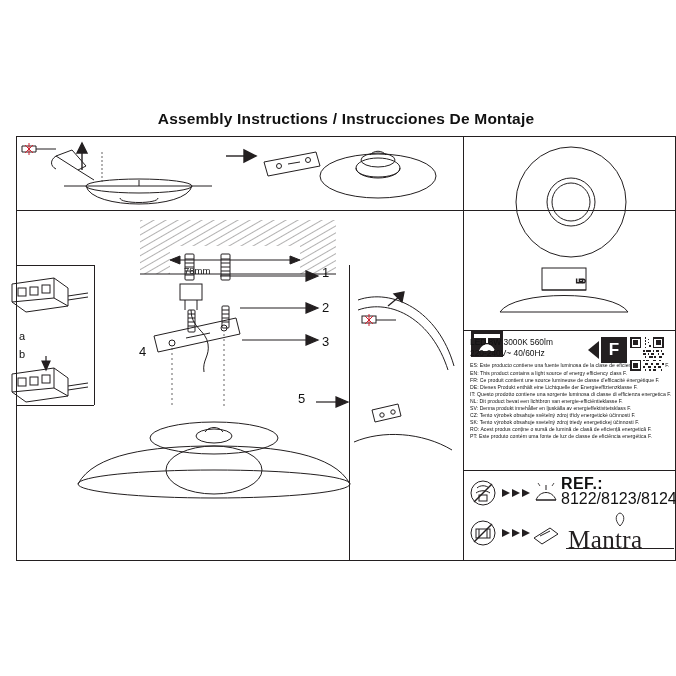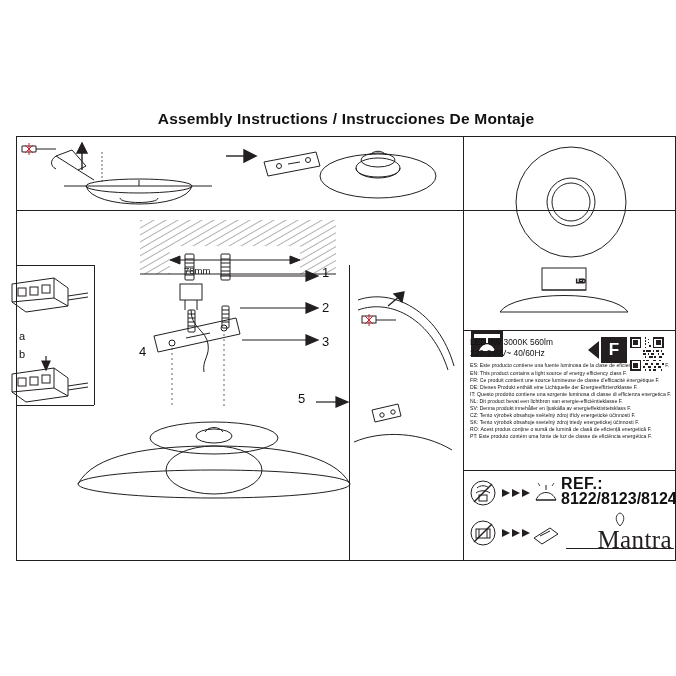--- a/index.html
+++ b/index.html
@@ -87,29 +87,29 @@
   
   #ref-block {
     position: absolute;
     left: 553px;
     top: 476px;
     font-size: 16px;
     line-height: 15px;
     color: #111;
   }
   #ref-block .ref-label { font-weight: bold; letter-spacing: 0.4px; }
-  #ref-block .ref-value { font-weight: bold; }
+  #ref-block .ref-value { font-weight: normal; }
 
   
   #brand {
     position: absolute;
     left: 560px;
     top: 512px;
     width: 104px;
-    text-align: right;
+    text-align: left;
   }
   #brand .word {
     font-family: "Liberation Serif", serif;
     font-size: 25px;
     letter-spacing: 0.4px;
     color: #231f20;
   }
   #brand-rule {
     position: absolute;
     left: 558px;

